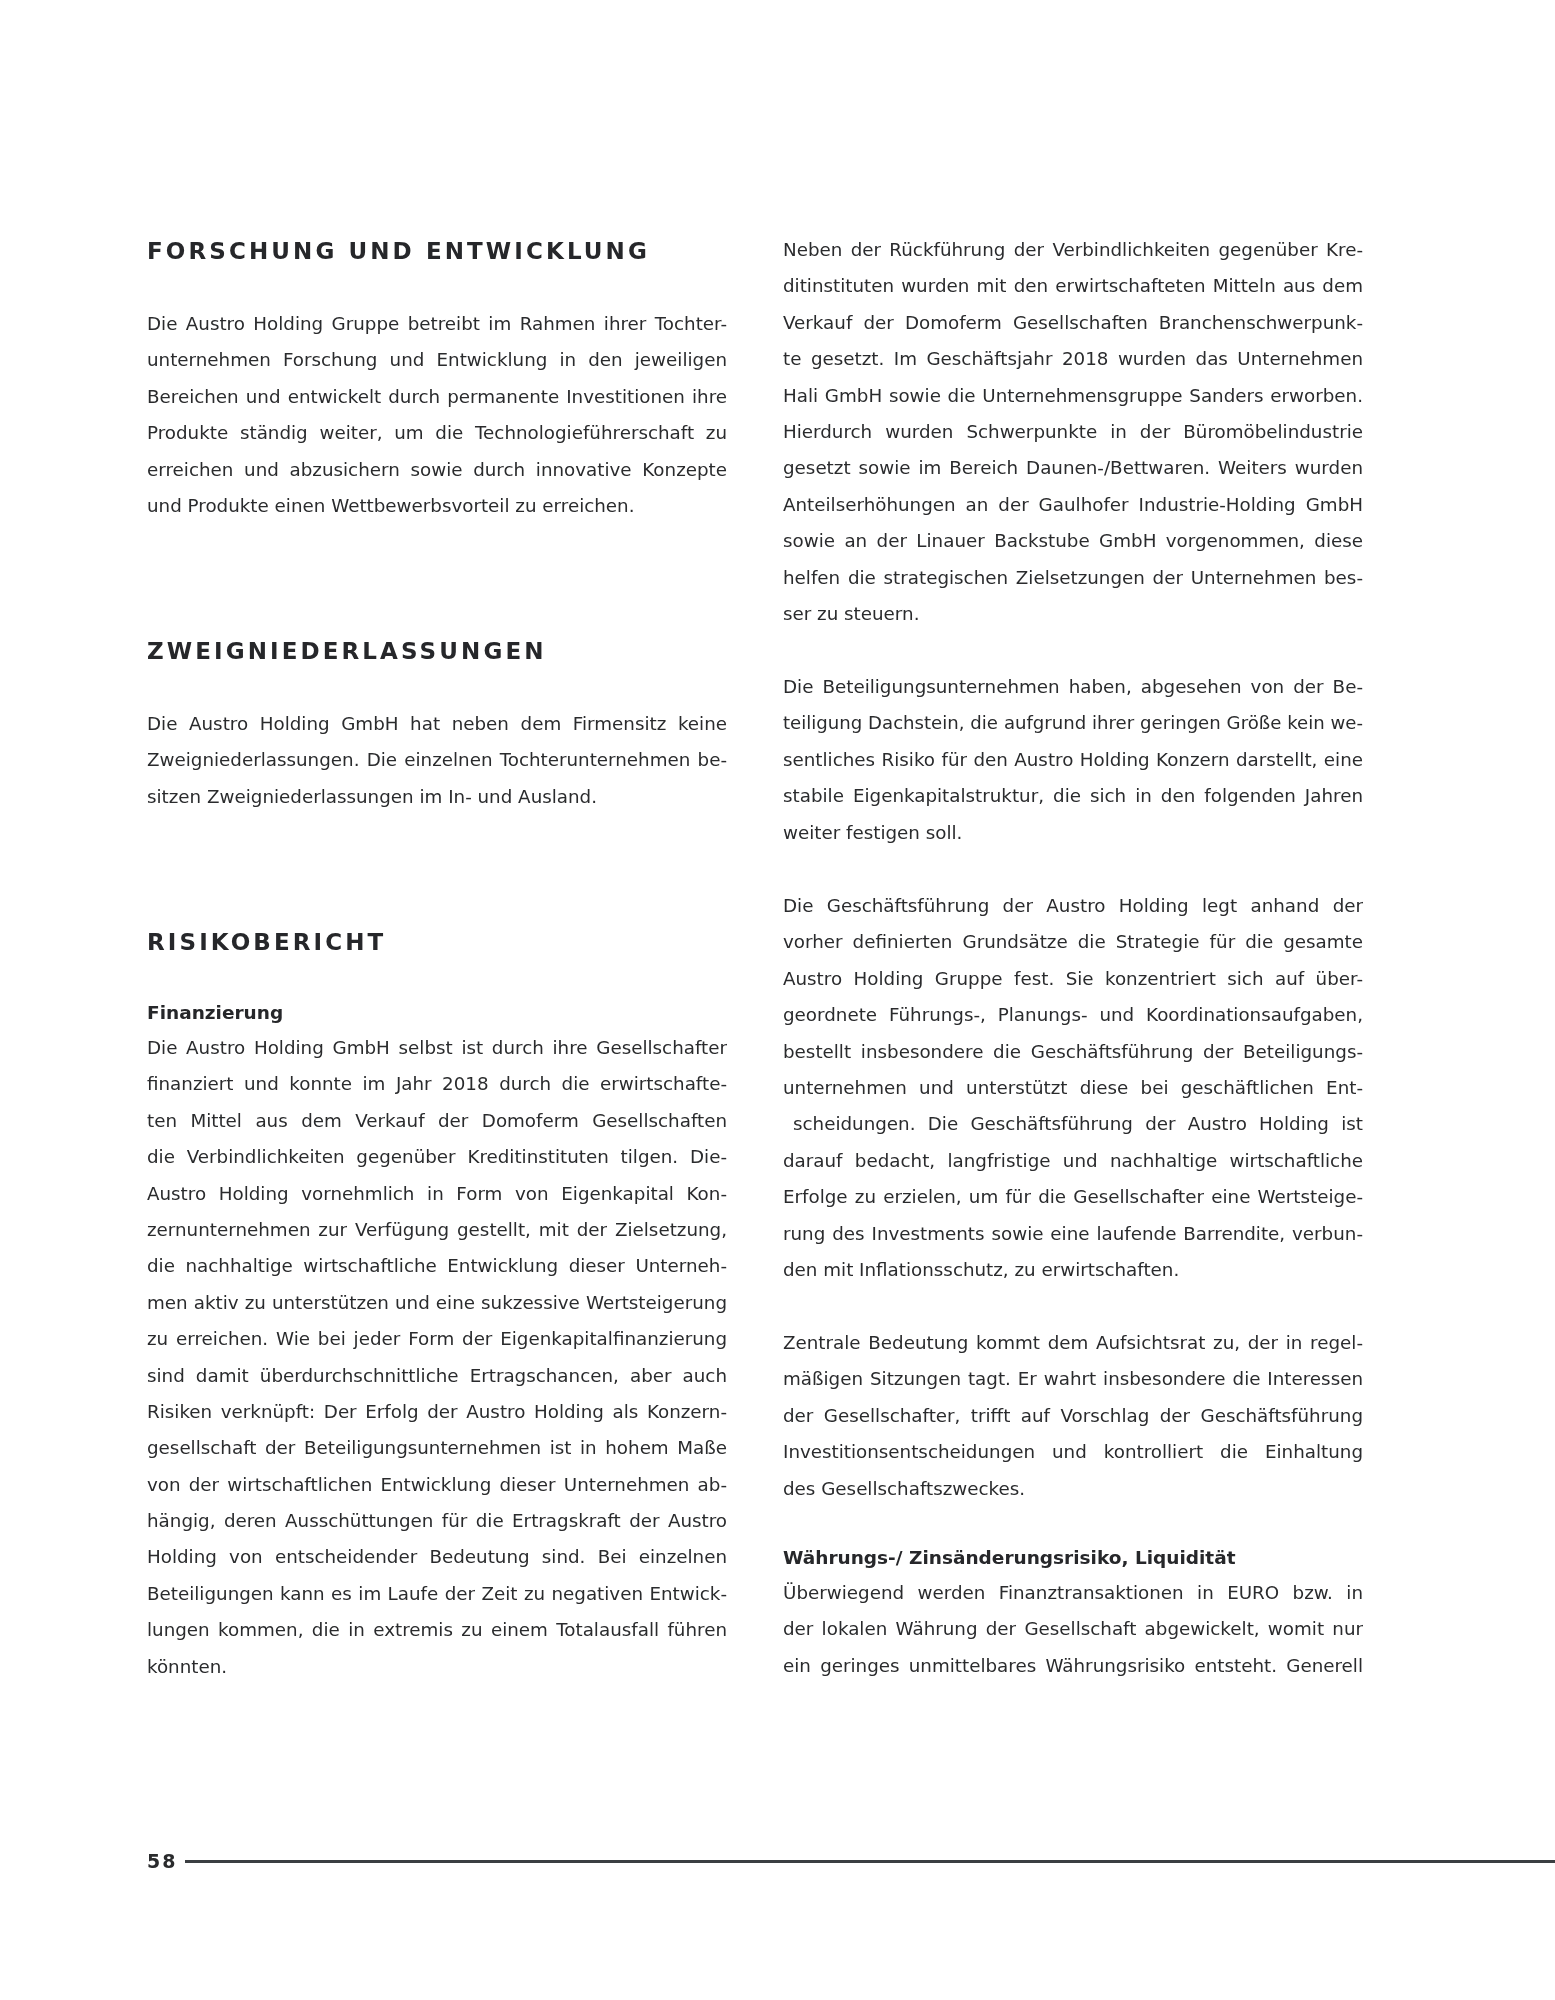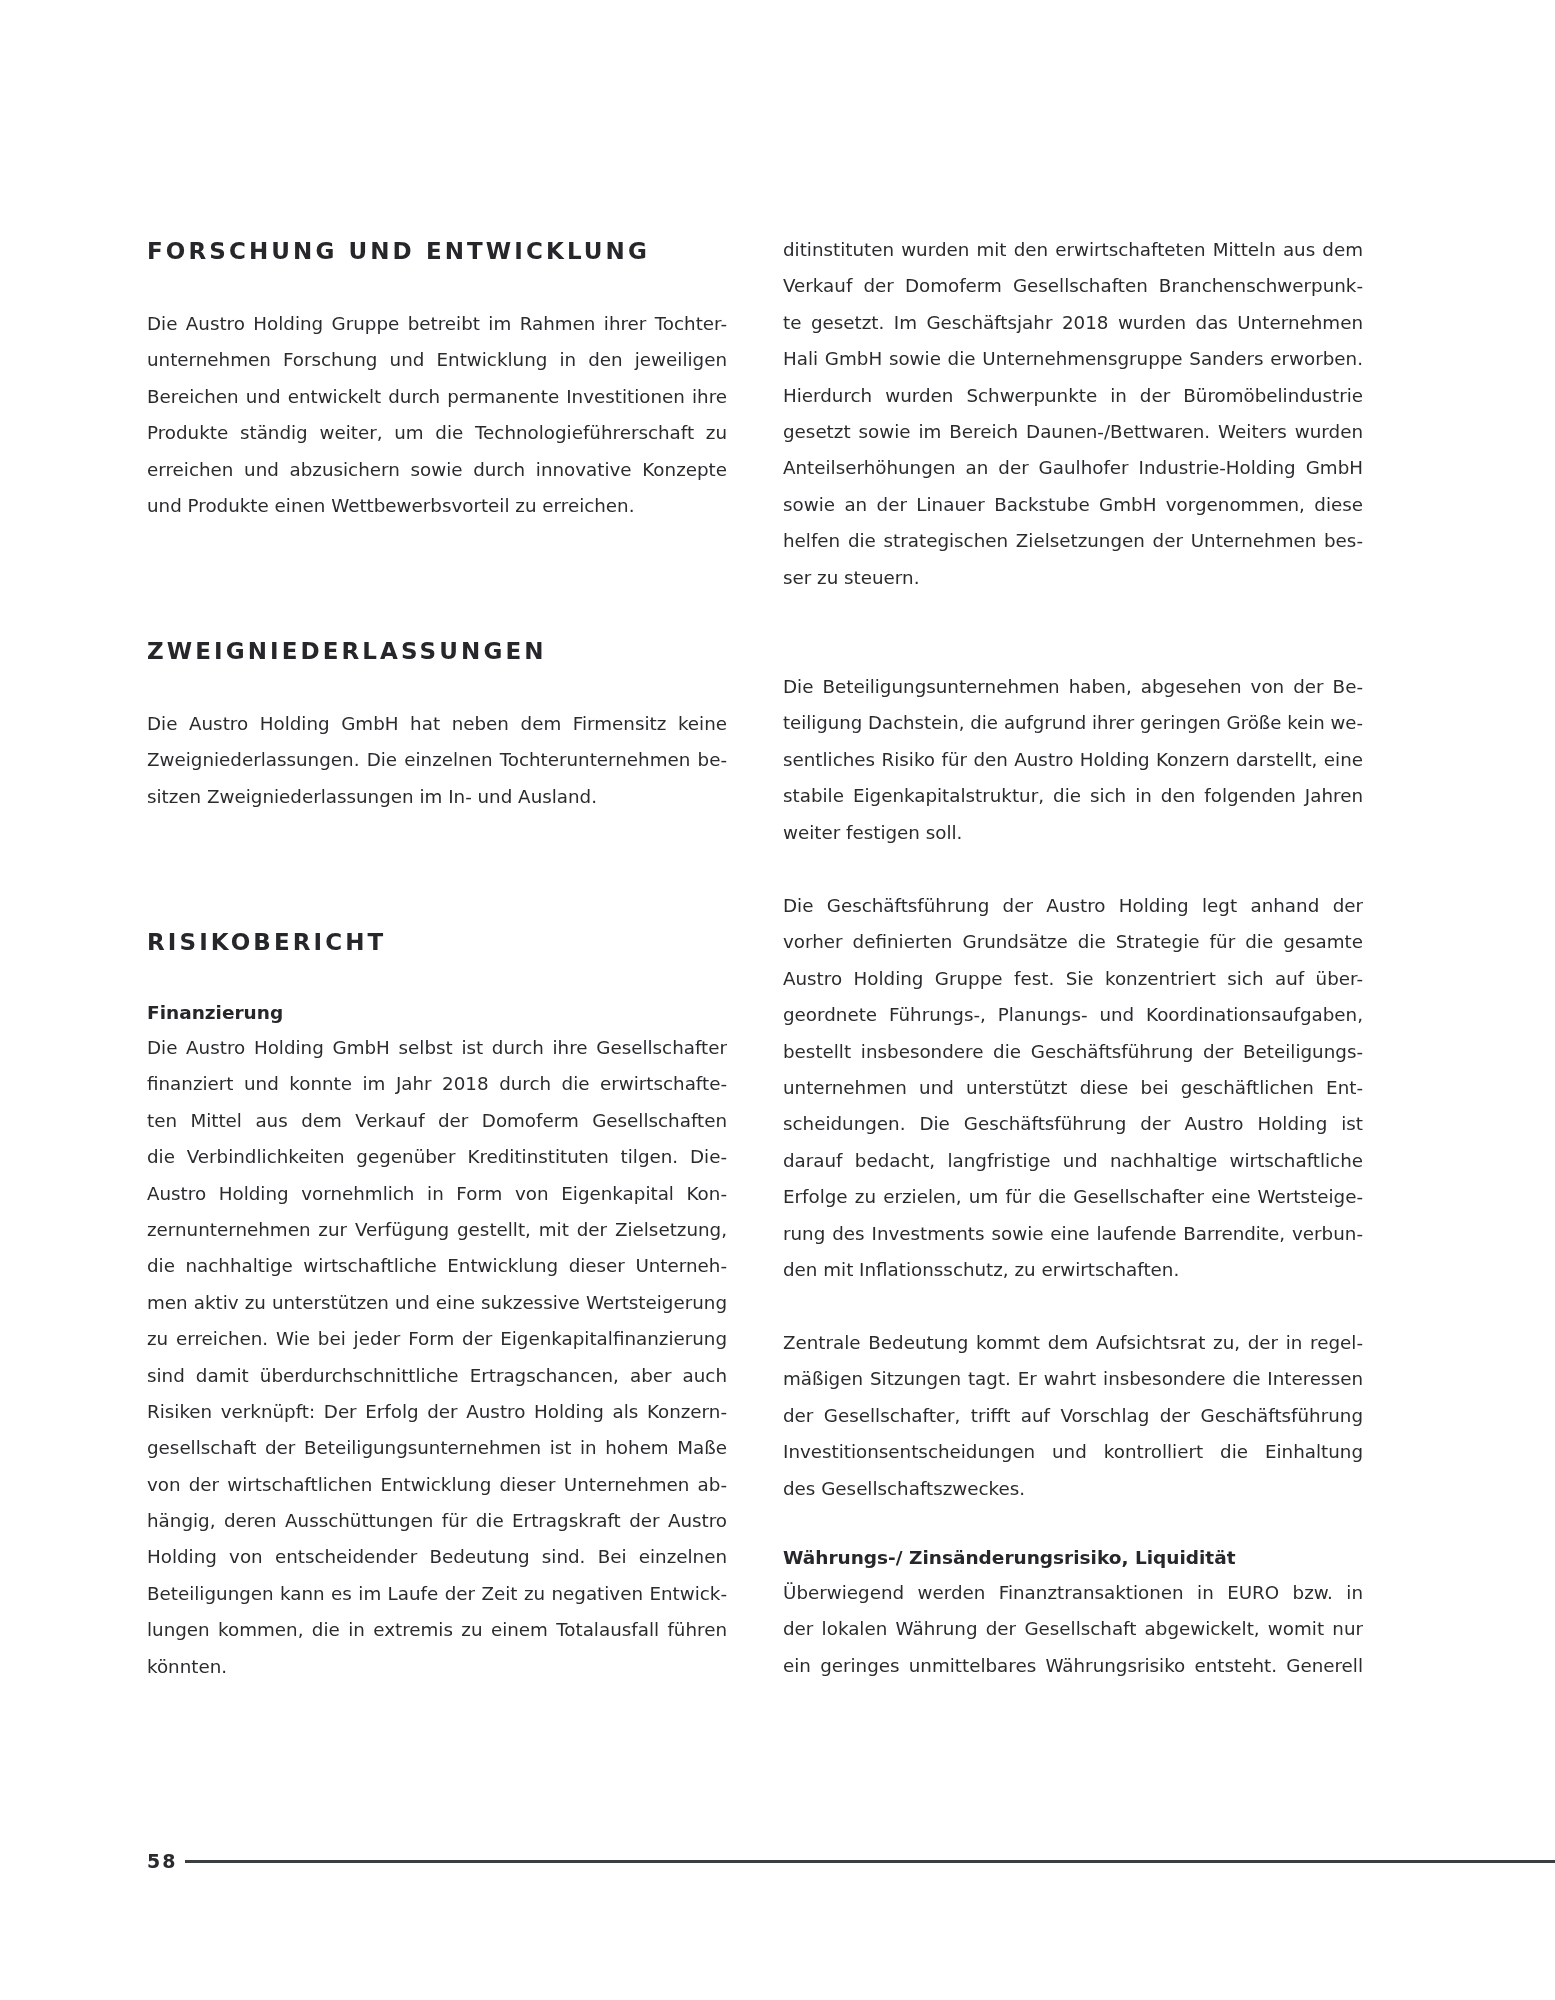--- a/index.html
+++ b/index.html
@@ -53,20 +53,21 @@
   <span class="line" style="white-space: nowrap;">gesellschaft der Beteiligungsunternehmen ist in hohem Maße</span>
   <span class="line" style="white-space: nowrap;">von der wirtschaftlichen Entwicklung dieser Unternehmen ab-</span>
   <span class="line" style="white-space: nowrap;">hängig, deren Ausschüttungen für die Ertragskraft der Austro</span>
   <span class="line" style="white-space: nowrap;">Holding von entscheidender Bedeutung sind. Bei einzelnen</span>
   <span class="line" style="white-space: nowrap;">Beteiligungen kann es im Laufe der Zeit zu negativen Entwick-</span>
   <span class="line" style="white-space: nowrap;">lungen kommen, die in extremis zu einem Totalausfall führen</span>
   <span class="line last" style="white-space: nowrap;">könnten.</span>
 </div>
 
 <div class="para" style="left:783px; top:232px;">
+  <span class="line" style="white-space: nowrap;">Neben der Rückführung der Verbindlichkeiten gegenüber Kre-</span>
   <span class="line" style="white-space: nowrap;">ditinstituten wurden mit den erwirtschafteten Mitteln aus dem</span>
   <span class="line" style="white-space: nowrap;">Verkauf der Domoferm Gesellschaften Branchenschwerpunk-</span>
   <span class="line" style="white-space: nowrap;">te gesetzt. Im Geschäftsjahr 2018 wurden das Unternehmen</span>
   <span class="line" style="white-space: nowrap;">Hali GmbH sowie die Unternehmensgruppe Sanders erworben.</span>
   <span class="line" style="white-space: nowrap;">Hierdurch wurden Schwerpunkte in der Büromöbelindustrie</span>
   <span class="line" style="white-space: nowrap;">gesetzt sowie im Bereich Daunen-/Bettwaren. Weiters wurden</span>
   <span class="line" style="white-space: nowrap;">Anteilserhöhungen an der Gaulhofer Industrie-Holding GmbH</span>
   <span class="line" style="white-space: nowrap;">sowie an der Linauer Backstube GmbH vorgenommen, diese</span>
   <span class="line" style="white-space: nowrap;">helfen die strategischen Zielsetzungen der Unternehmen bes-</span>
   <span class="line last" style="white-space: nowrap;">ser zu steuern.</span>
@@ -80,21 +81,21 @@
   <span class="line last" style="white-space: nowrap;">weiter festigen soll.</span>
 </div>
 
 <div class="para" style="left:783px; top:888px;">
   <span class="line" style="white-space: nowrap;">Die Geschäftsführung der Austro Holding legt anhand der</span>
   <span class="line" style="white-space: nowrap;">vorher definierten Grundsätze die Strategie für die gesamte</span>
   <span class="line" style="white-space: nowrap;">Austro Holding Gruppe fest. Sie konzentriert sich auf über-</span>
   <span class="line" style="white-space: nowrap;">geordnete Führungs-, Planungs- und Koordinationsaufgaben,</span>
   <span class="line" style="white-space: nowrap;">bestellt insbesondere die Geschäftsführung der Beteiligungs-</span>
   <span class="line" style="white-space: nowrap;">unternehmen und unterstützt diese bei geschäftlichen Ent-</span>
-  <span class="line" style="white-space: nowrap;">scheidungen. Die Geschäftsführung der Austro Holding ist</span>
+  <span class="line" style="white-space: nowrap; margin-left: 10px;">scheidungen. Die Geschäftsführung der Austro Holding ist</span>
   <span class="line" style="white-space: nowrap;">darauf bedacht, langfristige und nachhaltige wirtschaftliche</span>
   <span class="line" style="white-space: nowrap;">Erfolge zu erzielen, um für die Gesellschafter eine Wertsteige-</span>
   <span class="line" style="white-space: nowrap;">rung des Investments sowie eine laufende Barrendite, verbun-</span>
   <span class="line last" style="white-space: nowrap;">den mit Inflationsschutz, zu erwirtschaften.</span>
 </div>
 
 <div class="para" style="left:783px; top:1325px;">
   <span class="line" style="white-space: nowrap;">Zentrale Bedeutung kommt dem Aufsichtsrat zu, der in regel-</span>
   <span class="line" style="white-space: nowrap;">mäßigen Sitzungen tagt. Er wahrt insbesondere die Interessen</span>
   <span class="line" style="white-space: nowrap;">der Gesellschafter, trifft auf Vorschlag der Geschäftsführung</span>

